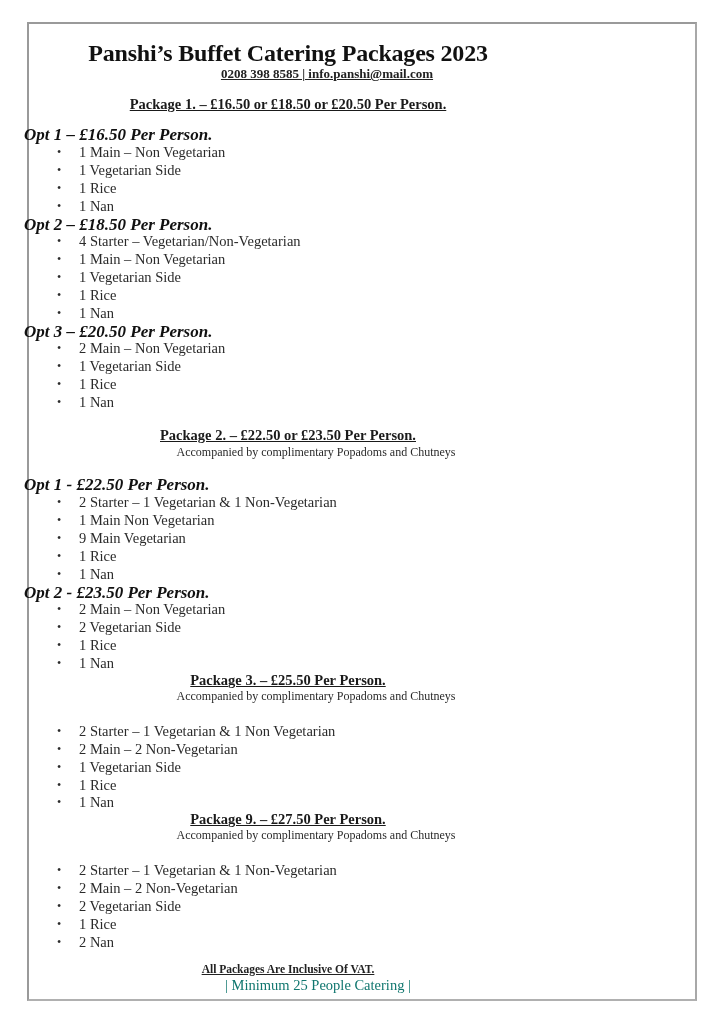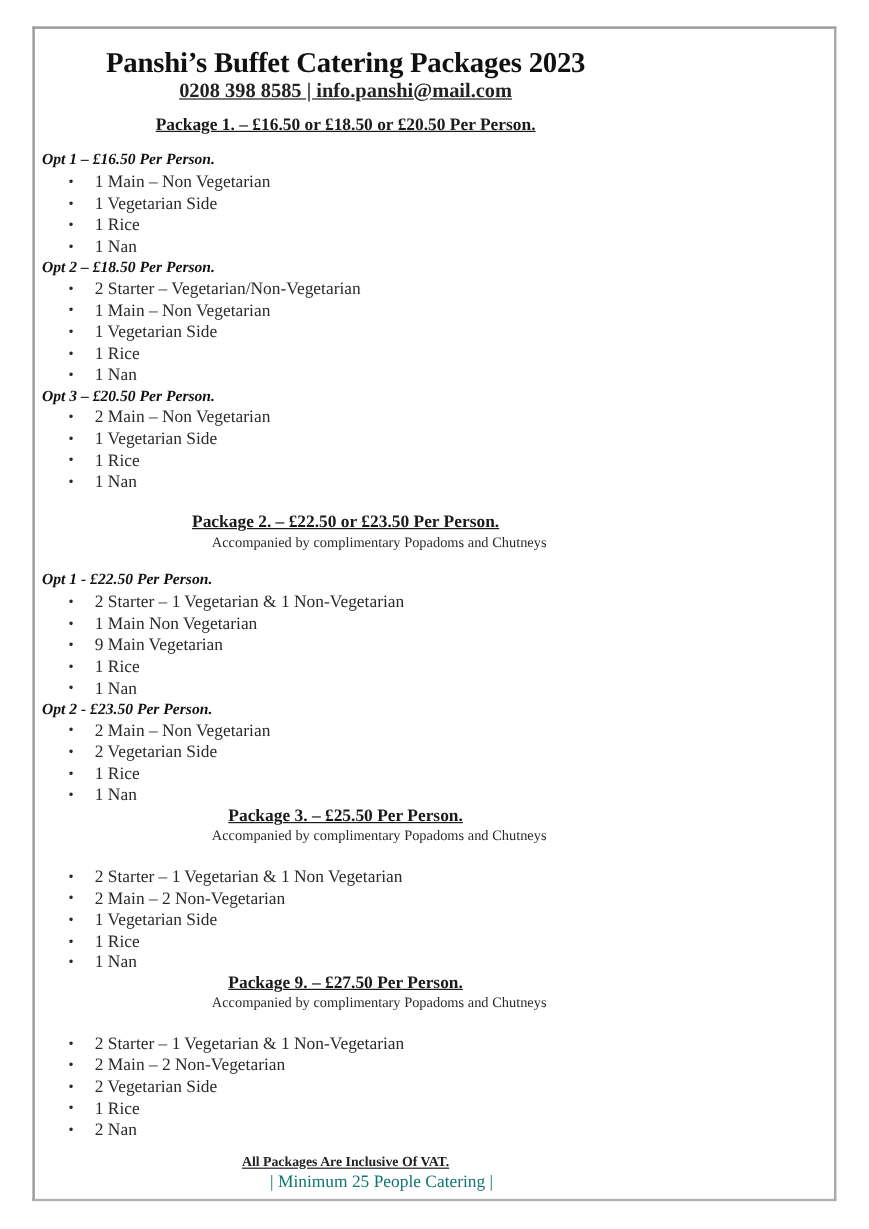--- a/index.html
+++ b/index.html
@@ -3,24 +3,24 @@
 <meta charset="utf-8">
 <style>
   html, body { margin: 0; padding: 0; background: #ffffff; }
   body { width: 724px; height: 1024px; position: relative; overflow: hidden;
          font-family: "Liberation Serif", "DejaVu Serif", serif; color: #1a1a1a; }
   .page { position: absolute; left: 27px; top: 22px; width: 666px; height: 975px;
           border: 2px solid #9a9a9a; border-right-color: #a8a8a8; border-bottom-color: #b0b0b0; box-sizing: content-box; }
   .line { position: absolute; white-space: nowrap; line-height: 1; }
   .center { left: 0; width: 576px; text-align: center; }
   .title { font-weight: bold; font-size: 24px; letter-spacing: -0.2px; color: #111; }
-  .contact { font-weight: bold; font-size: 17px; text-decoration: underline; color: #222; }
+  .contact { font-weight: bold; font-size: 13px; text-decoration: underline; color: #222; padding-left: 39px; }
   .pkg { font-weight: bold; font-size: 14.5px; text-decoration: underline; text-decoration-thickness: 1px; color: #1a1a1a; }
   .sub { font-size: 12px; color: #2a2a2a; margin-left: 28px; }
-  .opt { left: 35px; font-weight: bold; font-style: italic; font-size: 13px; color: #111; }
+  .opt { left: 24px; font-weight: bold; font-style: italic; font-size: 17px; color: #111; }
   .item { left: 57px; font-size: 14.5px; color: #2a2a2a; }
   .item .bullet { display: inline-block; width: 22px; font-size: 12px; vertical-align: 1px; }
   .foot1 { font-weight: bold; font-size: 11.5px; text-decoration: underline; color: #222; }
   .foot2 { font-weight: normal; font-size: 14.5px; color: #0f766e; margin-left: 30px; }
 </style>
 </head>
 <body>
 
 <div class="page"></div>
 
@@ -30,21 +30,21 @@
 
   <div class="line center pkg" style="top:97px">Package 1. – £16.50 or £18.50 or £20.50 Per Person.</div>
 
   <div class="line opt" style="top:126px">Opt 1 – £16.50 Per Person.</div>
   <div class="line item" style="top:145px"><span class="bullet">•</span><span>1 Main – Non Vegetarian</span></div>
   <div class="line item" style="top:163px"><span class="bullet">•</span><span>1 Vegetarian Side</span></div>
   <div class="line item" style="top:181px"><span class="bullet">•</span><span>1 Rice</span></div>
   <div class="line item" style="top:199px"><span class="bullet">•</span><span>1 Nan</span></div>
 
   <div class="line opt" style="top:216px">Opt 2 – £18.50 Per Person.</div>
-  <div class="line item" style="top:234px"><span class="bullet">•</span><span>2 Starter – Vegetarian/Non-Vegetarian</span></div>
+  <div class="line item" style="top:234px"><span class="bullet">•</span><span>4 Starter – Vegetarian/Non-Vegetarian</span></div>
   <div class="line item" style="top:252px"><span class="bullet">•</span><span>1 Main – Non Vegetarian</span></div>
   <div class="line item" style="top:270px"><span class="bullet">•</span><span>1 Vegetarian Side</span></div>
   <div class="line item" style="top:288px"><span class="bullet">•</span><span>1 Rice</span></div>
   <div class="line item" style="top:306px"><span class="bullet">•</span><span>1 Nan</span></div>
 
   <div class="line opt" style="top:323px">Opt 3 – £20.50 Per Person.</div>
   <div class="line item" style="top:341px"><span class="bullet">•</span><span>2 Main – Non Vegetarian</span></div>
   <div class="line item" style="top:359px"><span class="bullet">•</span><span>1 Vegetarian Side</span></div>
   <div class="line item" style="top:377px"><span class="bullet">•</span><span>1 Rice</span></div>
   <div class="line item" style="top:395px"><span class="bullet">•</span><span>1 Nan</span></div>

